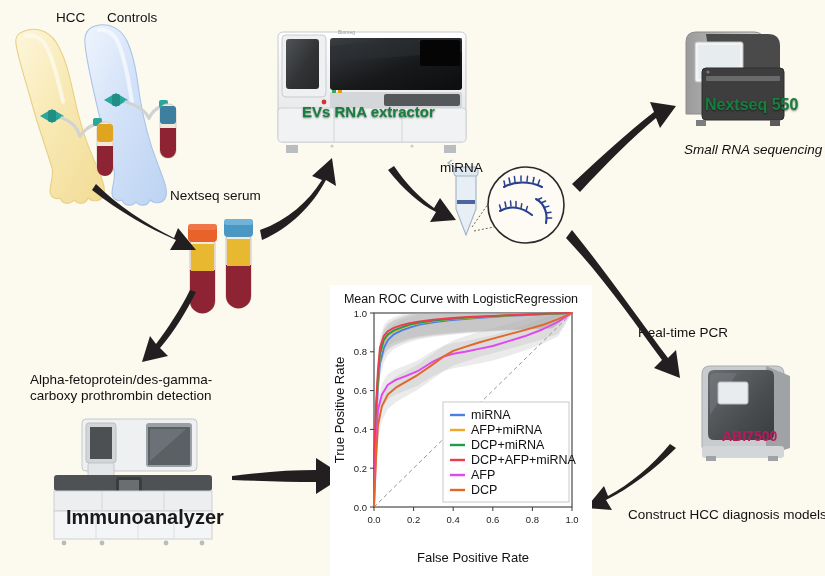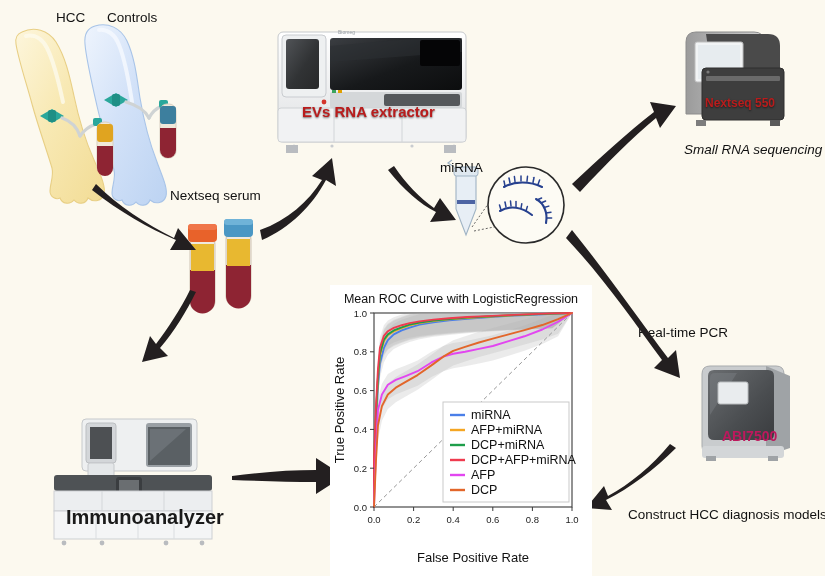--- a/index.html
+++ b/index.html
@@ -9,21 +9,21 @@
     font-family:"Liberation Sans", sans-serif;
     color:#1a1a1a;
     position:relative;
   }
   #root{position:relative;width:825px;height:576px;}
   .abs{position:absolute;}
   .lbl{position:absolute;font-size:13.5px;color:#111;white-space:nowrap;line-height:1.22;}
   .lbl.w{white-space:normal;}
   svg{display:block;overflow:visible;}
   .machine-cap{
-    position:absolute;font-weight:bold;color:#b91c1c;
+    position:absolute;font-weight:bold;color:#15803d;
     text-shadow:0 1px 2px rgba(0,0,0,.55);
     white-space:nowrap;
   }
   .chart-panel{
     position:absolute;background:#ef4444;
   }
   .axis-t{font-size:9.5px;fill:#222;font-family:"Liberation Sans",sans-serif;}
   .axis-title{font-size:13px;fill:#111;font-family:"Liberation Sans",sans-serif;}
   .chart-title{font-size:12.5px;fill:#111;font-family:"Liberation Sans",sans-serif;}
   .leg-t{font-size:12.5px;fill:#111;font-family:"Liberation Sans",sans-serif;}
@@ -221,21 +221,21 @@
       <path d="M28,14 h62 q12,0 12,12 v68 h-62 z" fill="#4a4a4a"></path>
       <rect x="17" y="22" width="48" height="40" rx="2" fill="#f2f4f5" stroke="#bdbdbd"></rect>
       <rect x="20" y="25" width="42" height="34" fill="#e7ecef"></rect>
       <rect x="24" y="48" width="82" height="52" rx="4" fill="#3e3e3e" stroke="#2e2e2e"></rect>
       <rect x="28" y="56" width="74" height="5" rx="1" fill="#6a6a6a"></rect>
       <circle cx="30" cy="52" r="1.6" fill="#7a7a7a"></circle>
       <rect x="18" y="100" width="10" height="6" fill="#7d7d7d"></rect>
       <rect x="92" y="100" width="10" height="6" fill="#5a5a5a"></rect>
     </svg>
   </div>
-  <div class="machine-cap" style="left:705px;top:96px;font-size:12px;">Nextseq 550</div>
+  <div class="machine-cap" style="left:705px;top:96px;font-size:16px;">Nextseq 550</div>
   <div class="lbl" style="left:684px;top:142px;font-style:italic;">Small RNA sequencing</div>
 
   <div class="abs" style="left:688px;top:348px;width:120px;height:120px;">
     <svg width="120" height="120" viewBox="0 0 120 120">
       <defs>
         <linearGradient id="abiF" x1="0" y1="0" x2="1" y2="1">
           <stop offset="0%" stop-color="#6a6d70"></stop>
             <stop offset="60%" stop-color="#4a4d50"></stop>
             <stop offset="100%" stop-color="#3a3c3f"></stop>
         </linearGradient>
@@ -247,20 +247,21 @@
       <rect x="30" y="34" width="30" height="22" rx="2" fill="#e9ecee" stroke="#b9bcbe"></rect>
       <rect x="14" y="98" width="82" height="12" rx="3" fill="#d3d6d8"></rect>
       <rect x="18" y="108" width="10" height="5" fill="#9fa3a6"></rect>
       <rect x="80" y="108" width="10" height="5" fill="#9fa3a6"></rect>
     </svg>
   </div>
   <div class="machine-cap" style="left:722px;top:428px;font-size:14px;color:#be185d;text-shadow:none;">ABI7500</div>
   <div class="lbl" style="left:638px;top:325px;">Real-time PCR</div>
   <div class="lbl" style="left:628px;top:507px;">Construct HCC diagnosis models</div>
 
+  <div class="lbl w" style="left:30px;top:372px;width:190px;">Alpha-fetoprotein/des-gamma-carboxy prothrombin detection</div>
   <div class="abs" style="left:40px;top:415px;width:185px;height:135px;">
     <svg width="185" height="135" viewBox="0 0 185 135">
       <rect x="42" y="4" width="115" height="52" rx="4" fill="#eef0f1" stroke="#c6c9cc"></rect>
       <rect x="46" y="8" width="30" height="40" rx="3" fill="#d3d6d9" stroke="#bcbfc2"></rect>
       <rect x="50" y="12" width="22" height="32" fill="#4d5053"></rect>
       <rect x="106" y="8" width="46" height="44" rx="3" fill="#9aa0a5"></rect>
       <path d="M108,12 h42 v38 h-42 z" fill="#5a6064"></path>
       <path d="M110,14 l36,0 l-36,32 z" fill="#777d82" opacity=".6"></path>
       <rect x="48" y="48" width="26" height="16" rx="2" fill="#e4e7e9" stroke="#c6c9cc"></rect>
       <rect x="14" y="60" width="158" height="16" rx="3" fill="#4e5255"></rect>

